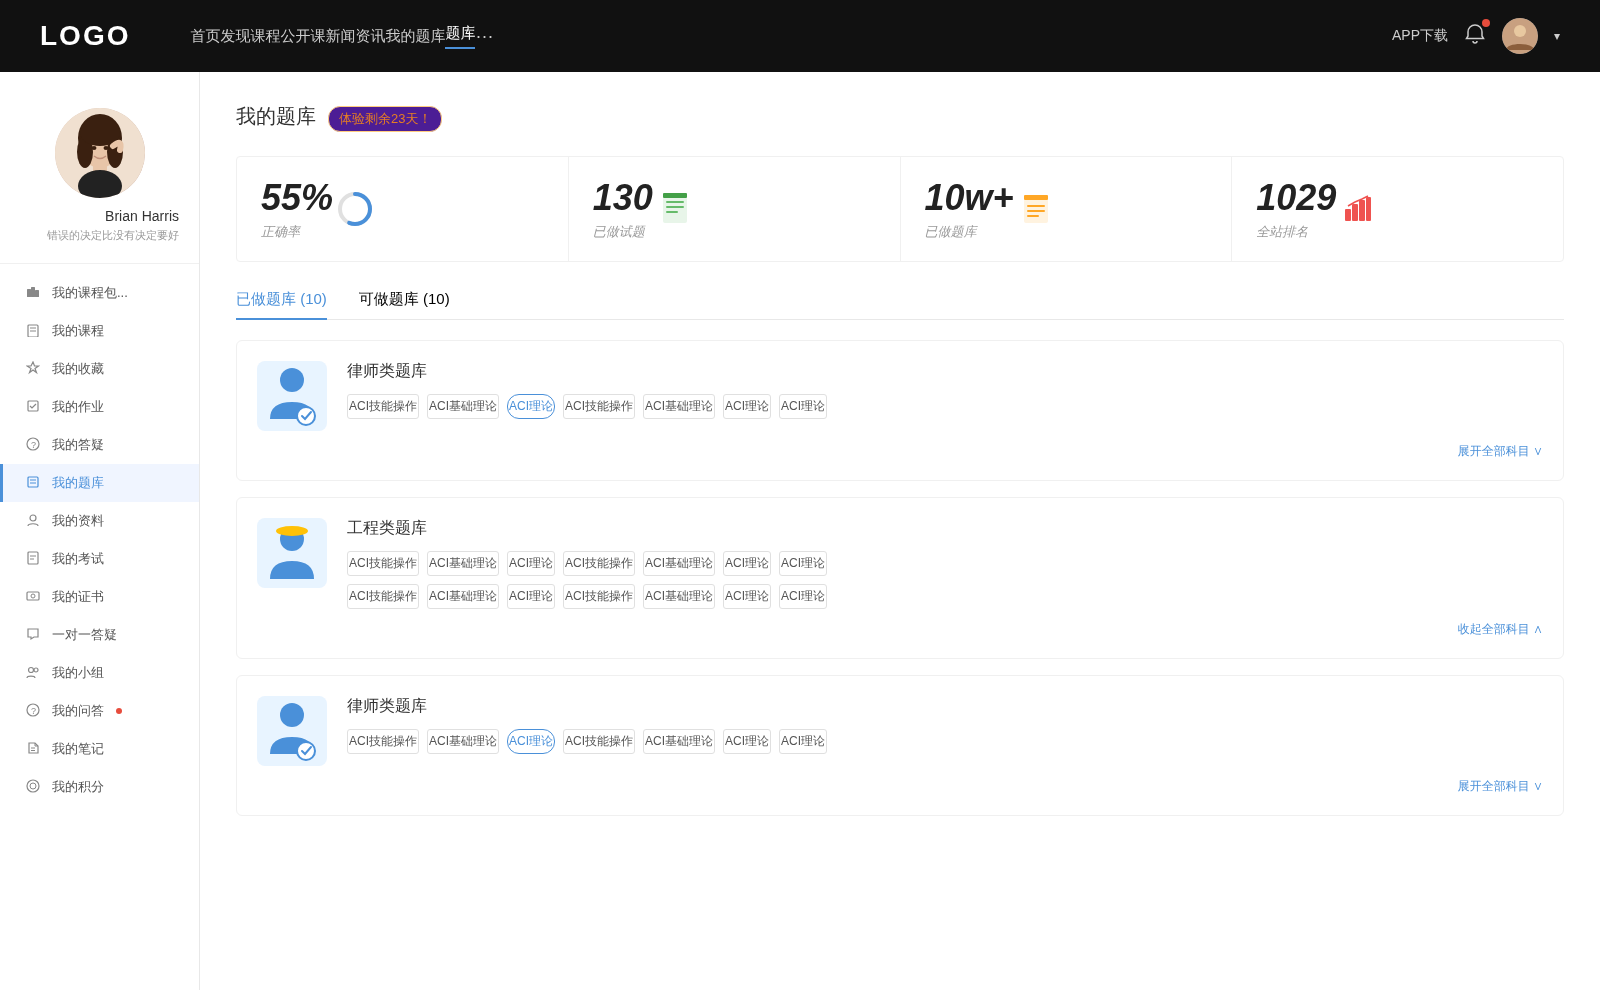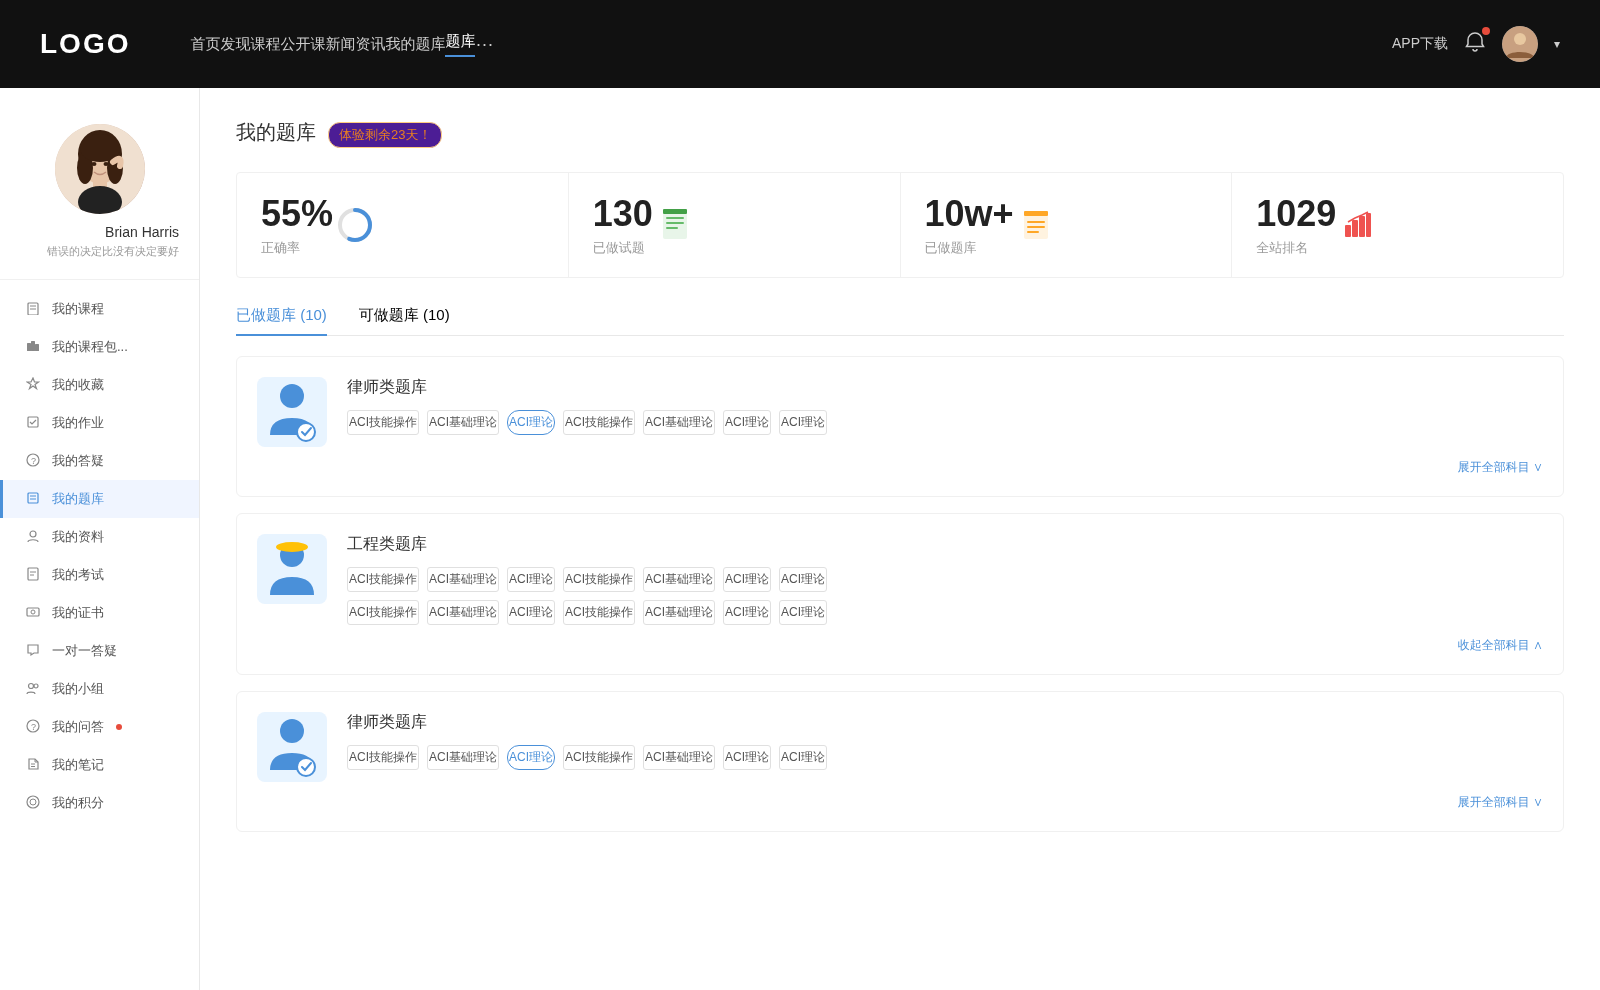--- a/index.html
+++ b/index.html
@@ -1,19 +1,19 @@
 <!DOCTYPE html>
 <html><head>
   <meta charset="utf-8">
   <style>
     * { margin: 0; padding: 0; box-sizing: border-box; }
     body { font-family: -apple-system, BlinkMacSystemFont, 'PingFang SC', 'Microsoft YaHei', sans-serif; background: #f5f5f5; width: 1600px; height: 990px; overflow: hidden; }
 
     
-    .header { background: #111; height: 88px; display: flex; align-items: center; padding: 0 40px; }
+    .header { background: #111; height: 72px; display: flex; align-items: center; padding: 0 40px; }
     .header-logo { color: white; font-size: 28px; font-weight: bold; margin-right: 60px; letter-spacing: 2px; }
     .header-nav { display: flex; align-items: center; flex: 1; }
     .nav-item { color: #ccc; font-size: 15px; cursor: pointer; }
     .nav-item.active { color: white; border-bottom: 2px solid #4a90d9; padding-bottom: 4px; }
     .nav-more { color: #ccc; font-size: 18px; cursor: pointer; }
     .header-right { display: flex; align-items: center; gap: 16px; }
     .app-download { color: #ccc; font-size: 14px; cursor: pointer; }
     .bell-icon { position: relative; cursor: pointer; }
     .bell-badge { position: absolute; top: -4px; right: -4px; background: #e74c3c; border-radius: 50%; width: 8px; height: 8px; }
     .avatar { width: 36px; height: 36px; border-radius: 50%; background: #888; overflow: hidden; display: flex; align-items: center; justify-content: center; }
@@ -39,21 +39,21 @@
     
     .content { flex: 1; background: white; overflow-y: auto; padding: 28px 36px; }
 
     
     .page-header { display: flex; align-items: center; gap: 12px; margin-bottom: 24px; }
     .page-title { font-size: 20px; font-weight: 500; color: #333; }
     .trial-badge { background: #4c1d95; border: 1px solid #ffcc80; color: #e67e22; font-size: 13px; padding: 3px 10px; border-radius: 12px; margin-top: 6px; }
 
     
     .stats-row { display: flex; gap: 0; margin-bottom: 28px; border: 1px solid #f0f0f0; border-radius: 4px; overflow: hidden; }
-    .stat-item { flex: 1; padding: 20px 24px; display: flex; align-items: center; gap: 4px; border-right: 1px solid #f0f0f0; }
+    .stat-item { flex: 1; padding: 20px 24px; display: flex; align-items: center; gap: 4px; border-right: 1px solid #f0f0f0; font-style: italic; }
     .stat-item:last-child { border-right: none; }
     .stat-number { font-size: 36px; font-weight: 600; color: #222; }
     .stat-label { font-size: 13px; color: #999; margin-top: 4px; }
     .stat-icon { width: 36px; height: 36px; border-radius: 50%; display: flex; align-items: center; justify-content: center; font-size: 18px; }
     .stat-icon-blue { background: none; }
     .stat-icon-green { background: none; }
     .stat-icon-orange { background: none; }
     .stat-icon-red { background: none; }
 
     
@@ -143,36 +143,36 @@
         </svg>
       </div>
       <div class="profile-name">Brian Harris</div>
       <div class="profile-motto">错误的决定比没有决定要好</div>
     </div>
 
     <div class="sidebar-menu">
       <div class="sidebar-item">
         <span class="sidebar-icon">
           <svg width="14" height="14" viewBox="0 0 14 14" fill="none">
+              <rect x="1" y="4" width="4" height="8" rx="0.5" fill="#888"></rect>
+              <rect x="5" y="2" width="4" height="10" rx="0.5" fill="#888"></rect>
+              <rect x="9" y="5" width="4" height="7" rx="0.5" fill="#888"></rect>
+            </svg>
+        </span>
+        <span>我的课程包...</span>
+      </div>
+      <div class="sidebar-item">
+        <span class="sidebar-icon">
+          <svg width="14" height="14" viewBox="0 0 14 14" fill="none">
               <rect x="2" y="2" width="10" height="12" rx="1" stroke="#888" stroke-width="1.2" fill="none"></rect>
               <line x1="4" y1="5" x2="10" y2="5" stroke="#888" stroke-width="1"></line>
               <line x1="4" y1="8" x2="10" y2="8" stroke="#888" stroke-width="1"></line>
             </svg>
         </span>
         <span>我的课程</span>
-      </div>
-      <div class="sidebar-item">
-        <span class="sidebar-icon">
-          <svg width="14" height="14" viewBox="0 0 14 14" fill="none">
-              <rect x="1" y="4" width="4" height="8" rx="0.5" fill="#888"></rect>
-              <rect x="5" y="2" width="4" height="10" rx="0.5" fill="#888"></rect>
-              <rect x="9" y="5" width="4" height="7" rx="0.5" fill="#888"></rect>
-            </svg>
-        </span>
-        <span>我的课程包...</span>
       </div>
       <div class="sidebar-item">
         <span class="sidebar-icon">
           <svg width="14" height="14" viewBox="0 0 14 14" fill="none">
               <path d="M7 1l1.5 4h4l-3.5 2.5 1.5 4L7 9 3.5 11.5l1.5-4L1 5h4z" stroke="#888" stroke-width="1.2" fill="none"></path>
             </svg>
         </span>
         <span>我的收藏</span>
       </div>
       <div class="sidebar-item">

